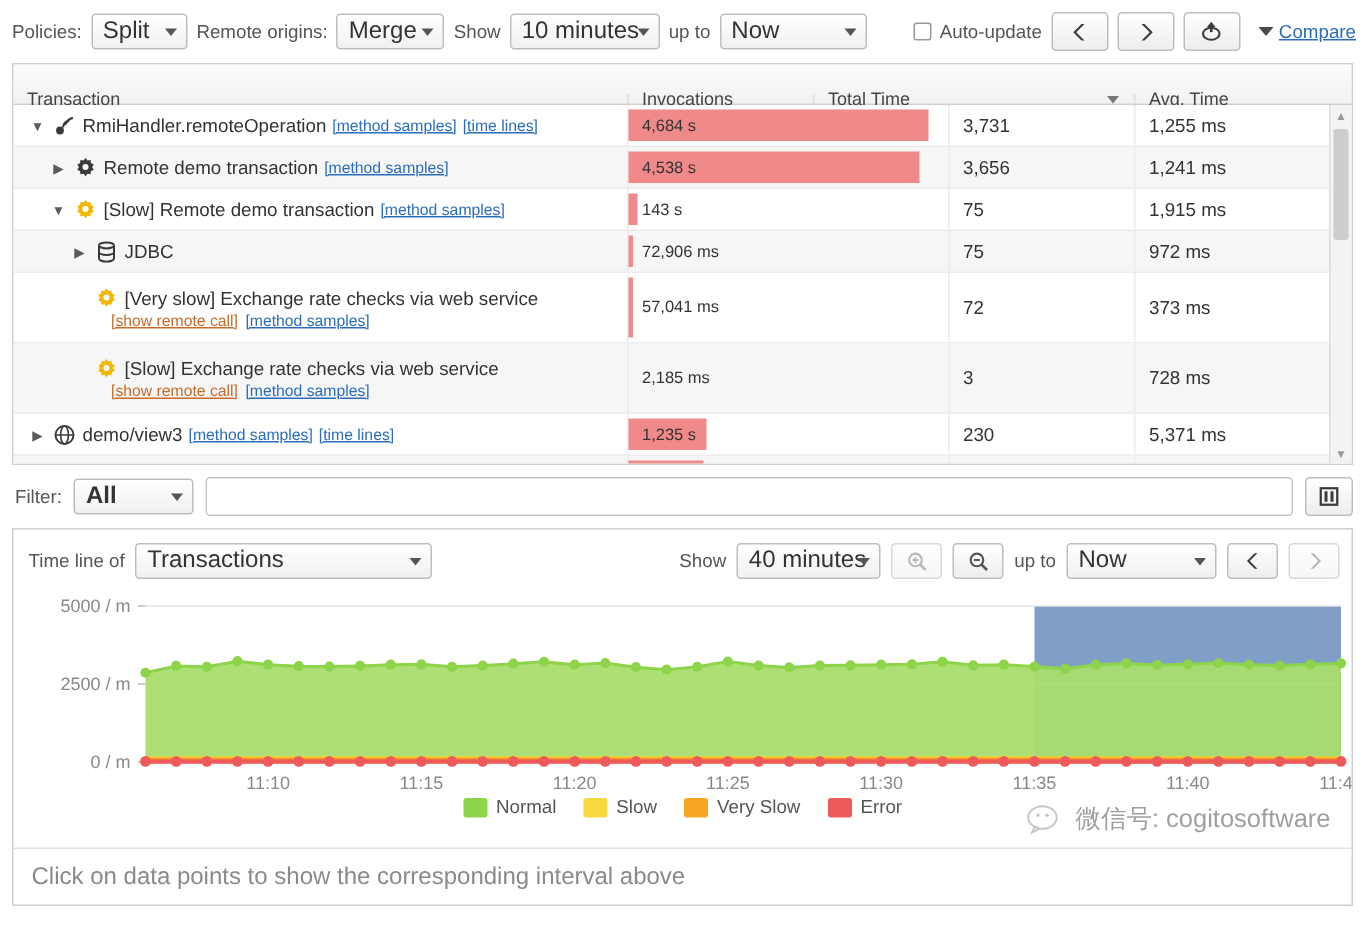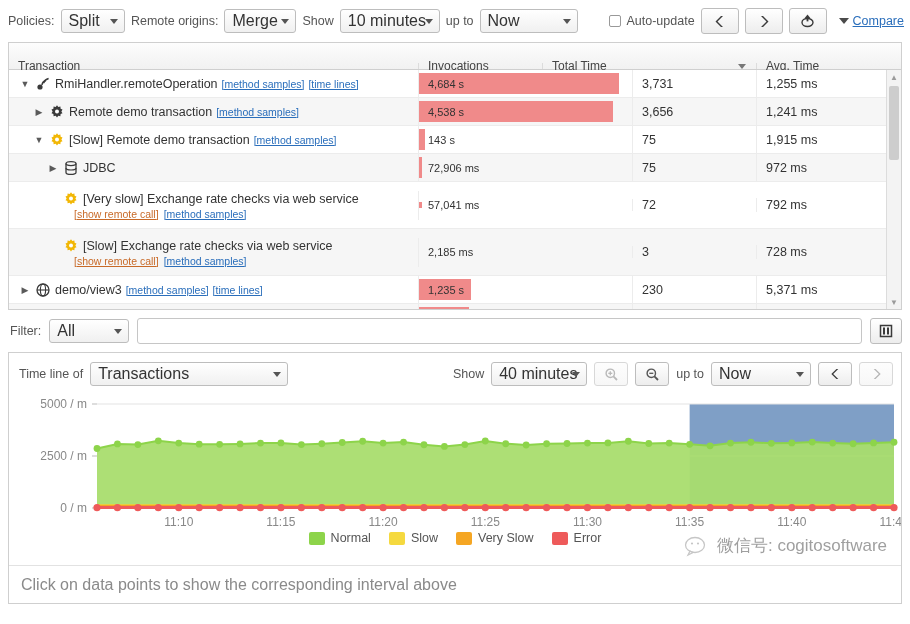--- a/index.html
+++ b/index.html
@@ -36,21 +36,21 @@
     position:absolute; right:6px; top:50%;
     width:0;height:0;margin-top:-2px;
     border-left:4px solid transparent;
     border-right:4px solid transparent;
     border-top:5px solid #555;
   }
   .select.w-split { width:70px; }
   .select.w-merge { width:72px; }
   .select.w-10min { width:100px; }
   .select.w-now { width:110px; }
-  .select.w-all { width:80px; }
+  .select.w-all { width:80px;font-weight:bold; }
   .select.w-tl { width:198px; }
   .select.w-40min { width:96px; }
   .select.w-now2 { width:100px; }
 
   .chk-wrap { display:flex; align-items:center; gap:5px; margin-left:4px;padding-left:21px; }
   .chk {
     width:12px;height:12px;border:1px solid #999;border-radius:2px;
     background:#fff; display:inline-block;
   }
 
@@ -90,21 +90,21 @@
   .th.c4 { width:142px; border-right:none;}
   .sort-caret {
     position:absolute; right:10px; top:50%; margin-top:-2px;
     width:0;height:0;border-left:4px solid transparent;border-right:4px solid transparent;border-top:5px solid #777;
   }
 
   .tbody { position:relative; }
   .row { display:flex; border-bottom:1px solid #ececec; min-height:28px; }
   .row.alt { background:#f6f6f6; }
   .row.white { background:#ffffff; }
-  .row.tall { min-height:47px;align-items:center; }
+  .row.tall { min-height:47px; }
   .cell { padding:0 9px; display:flex; align-items:center; border-right:1px solid #ececec; font-size:12.5px; color:#333;}
   .cell.c1 { width:410px; padding-left:6px; }
   .cell.c2 { width:214px; padding:0; position:relative; }
   .cell.c3 { width:124px; }
   .cell.c4 { width:142px; border-right:none; }
 
   .c1inner { display:flex; flex-direction:column; justify-content:center; width:100%; }
   .c1line { display:flex; align-items:center; gap:4px; }
   .c1sub { display:flex; align-items:center; gap:5px; margin-top:1px; }
 
@@ -364,21 +364,21 @@
               <span class="lk-orange">[show remote call]</span>
               <span class="lk-blue">[method samples]</span>
             </div>
           </div>
         </div>
         <div class="cell c2">
           <div class="bar-cell-inner" style="width: 3px; background: rgb(240, 138, 138);"></div>
           <div class="bar-text">57,041 ms</div>
         </div>
         <div class="cell c3">72</div>
-        <div class="cell c4">792 ms</div>
+        <div class="cell c4">373 ms</div>
       </div>
       <div class="row alt tall">
         <div class="cell c1">
           <div class="c1inner">
             <div class="c1line">
               <span class="indent" style="width: 28px;"></span>
               <span class="twisty"></span>
               <span class="ico">
                 <svg width="16" height="16" viewBox="0 0 16 16">
                   <path fill="#f2b705" d="M8 1.3 L9.3 3 L11.4 2.6 L11.6 4.7 L13.5 5.6 L12.4 7.4 L13.5 9.2 L11.6 10.1 L11.4 12.2 L9.3 11.8 L8 13.5 L6.7 11.8 L4.6 12.2 L4.4 10.1 L2.5 9.2 L3.6 7.4 L2.5 5.6 L4.4 4.7 L4.6 2.6 L6.7 3 Z"></path>

